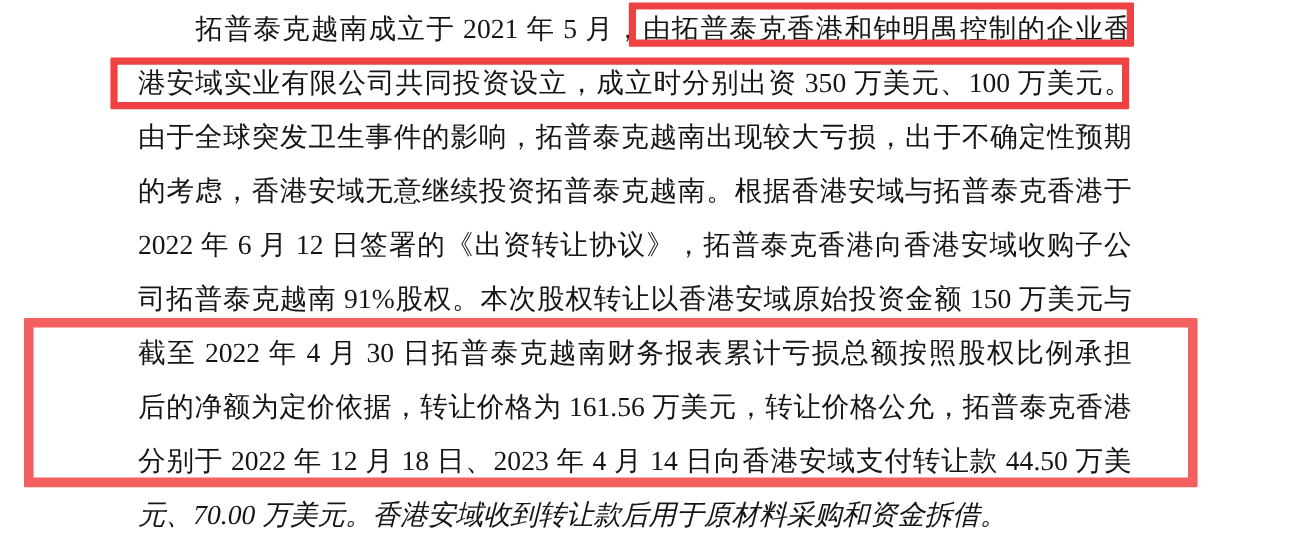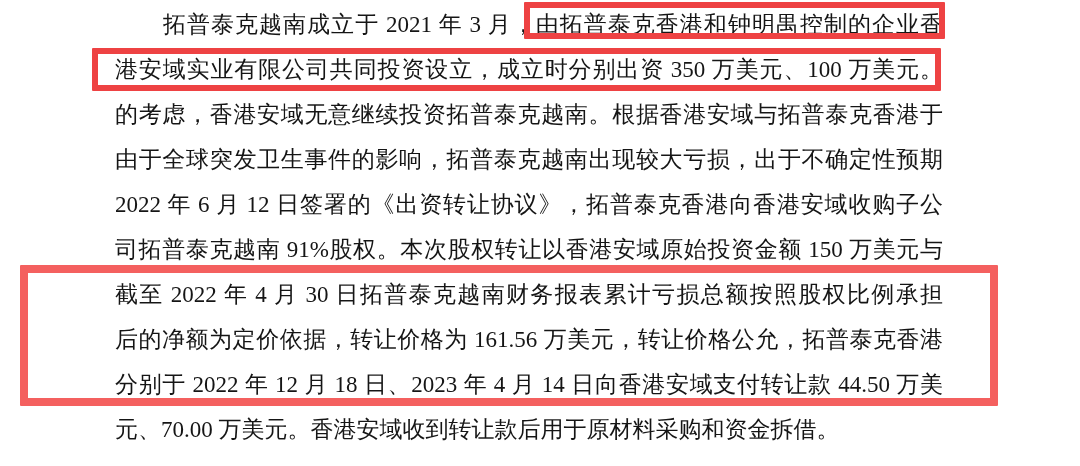--- a/index.html
+++ b/index.html
@@ -30,20 +30,21 @@
     overflow: hidden;
     text-align: justify;
     text-align-last: justify;
   }
   .line-first {
     text-indent: 48px;
   }
   .line-last {
     text-align: center;
     text-align-last: left;
+    font-style: italic;
   }
   .hlbox {
     position: absolute;
     background: transparent;
     border-style: solid;
     border-color: #ee4243; 
     pointer-events: none;
     box-sizing: border-box;
     border-radius: 1px;
   }
@@ -68,24 +69,24 @@
     height: 141px;
     border-width: 8px;
   }
 </style>
 </head>
 <body>
 
 <div class="page">
 
   <div class="textblock">
-    <div class="line line-first" data-bind="document.lines.0">拓普泰克越南成立于 2021 年 3 月，由拓普泰克香港和钟明禺控制的企业香</div>
+    <div class="line line-first" data-bind="document.lines.0">拓普泰克越南成立于 2021 年 5 月，由拓普泰克香港和钟明禺控制的企业香</div>
     <div class="line" data-bind="document.lines.1">港安域实业有限公司共同投资设立，成立时分别出资 350 万美元、100 万美元。</div>
+    <div class="line" data-bind="document.lines.2">由于全球突发卫生事件的影响，拓普泰克越南出现较大亏损，出于不确定性预期</div>
     <div class="line" data-bind="document.lines.3">的考虑，香港安域无意继续投资拓普泰克越南。根据香港安域与拓普泰克香港于</div>
-    <div class="line" data-bind="document.lines.2">由于全球突发卫生事件的影响，拓普泰克越南出现较大亏损，出于不确定性预期</div>
     <div class="line" data-bind="document.lines.4">2022 年 6 月 12 日签署的《出资转让协议》，拓普泰克香港向香港安域收购子公</div>
     <div class="line" data-bind="document.lines.5">司拓普泰克越南 91%股权。本次股权转让以香港安域原始投资金额 150 万美元与</div>
     <div class="line" data-bind="document.lines.6">截至 2022 年 4 月 30 日拓普泰克越南财务报表累计亏损总额按照股权比例承担 30%</div>
     <div class="line" data-bind="document.lines.7">后的净额为定价依据，转让价格为 161.56 万美元，转让价格公允，拓普泰克香港</div>
     <div class="line" data-bind="document.lines.8">分别于 2022 年 12 月 18 日、2023 年 4 月 14 日向香港安域支付转让款 44.50 万美</div>
     <div class="line line-last" data-bind="document.lines.9">元、70.00 万美元。香港安域收到转让款后用于原材料采购和资金拆借。</div>
   </div>
 
   <div class="hlbox hlbox-1" data-bind-style="border-color:annotations.small_box_color" style="border-color: rgb(238, 66, 67);"></div>
   <div class="hlbox hlbox-2" data-bind-style="border-color:annotations.small_box_color" style="border-color: rgb(238, 66, 67);"></div>

